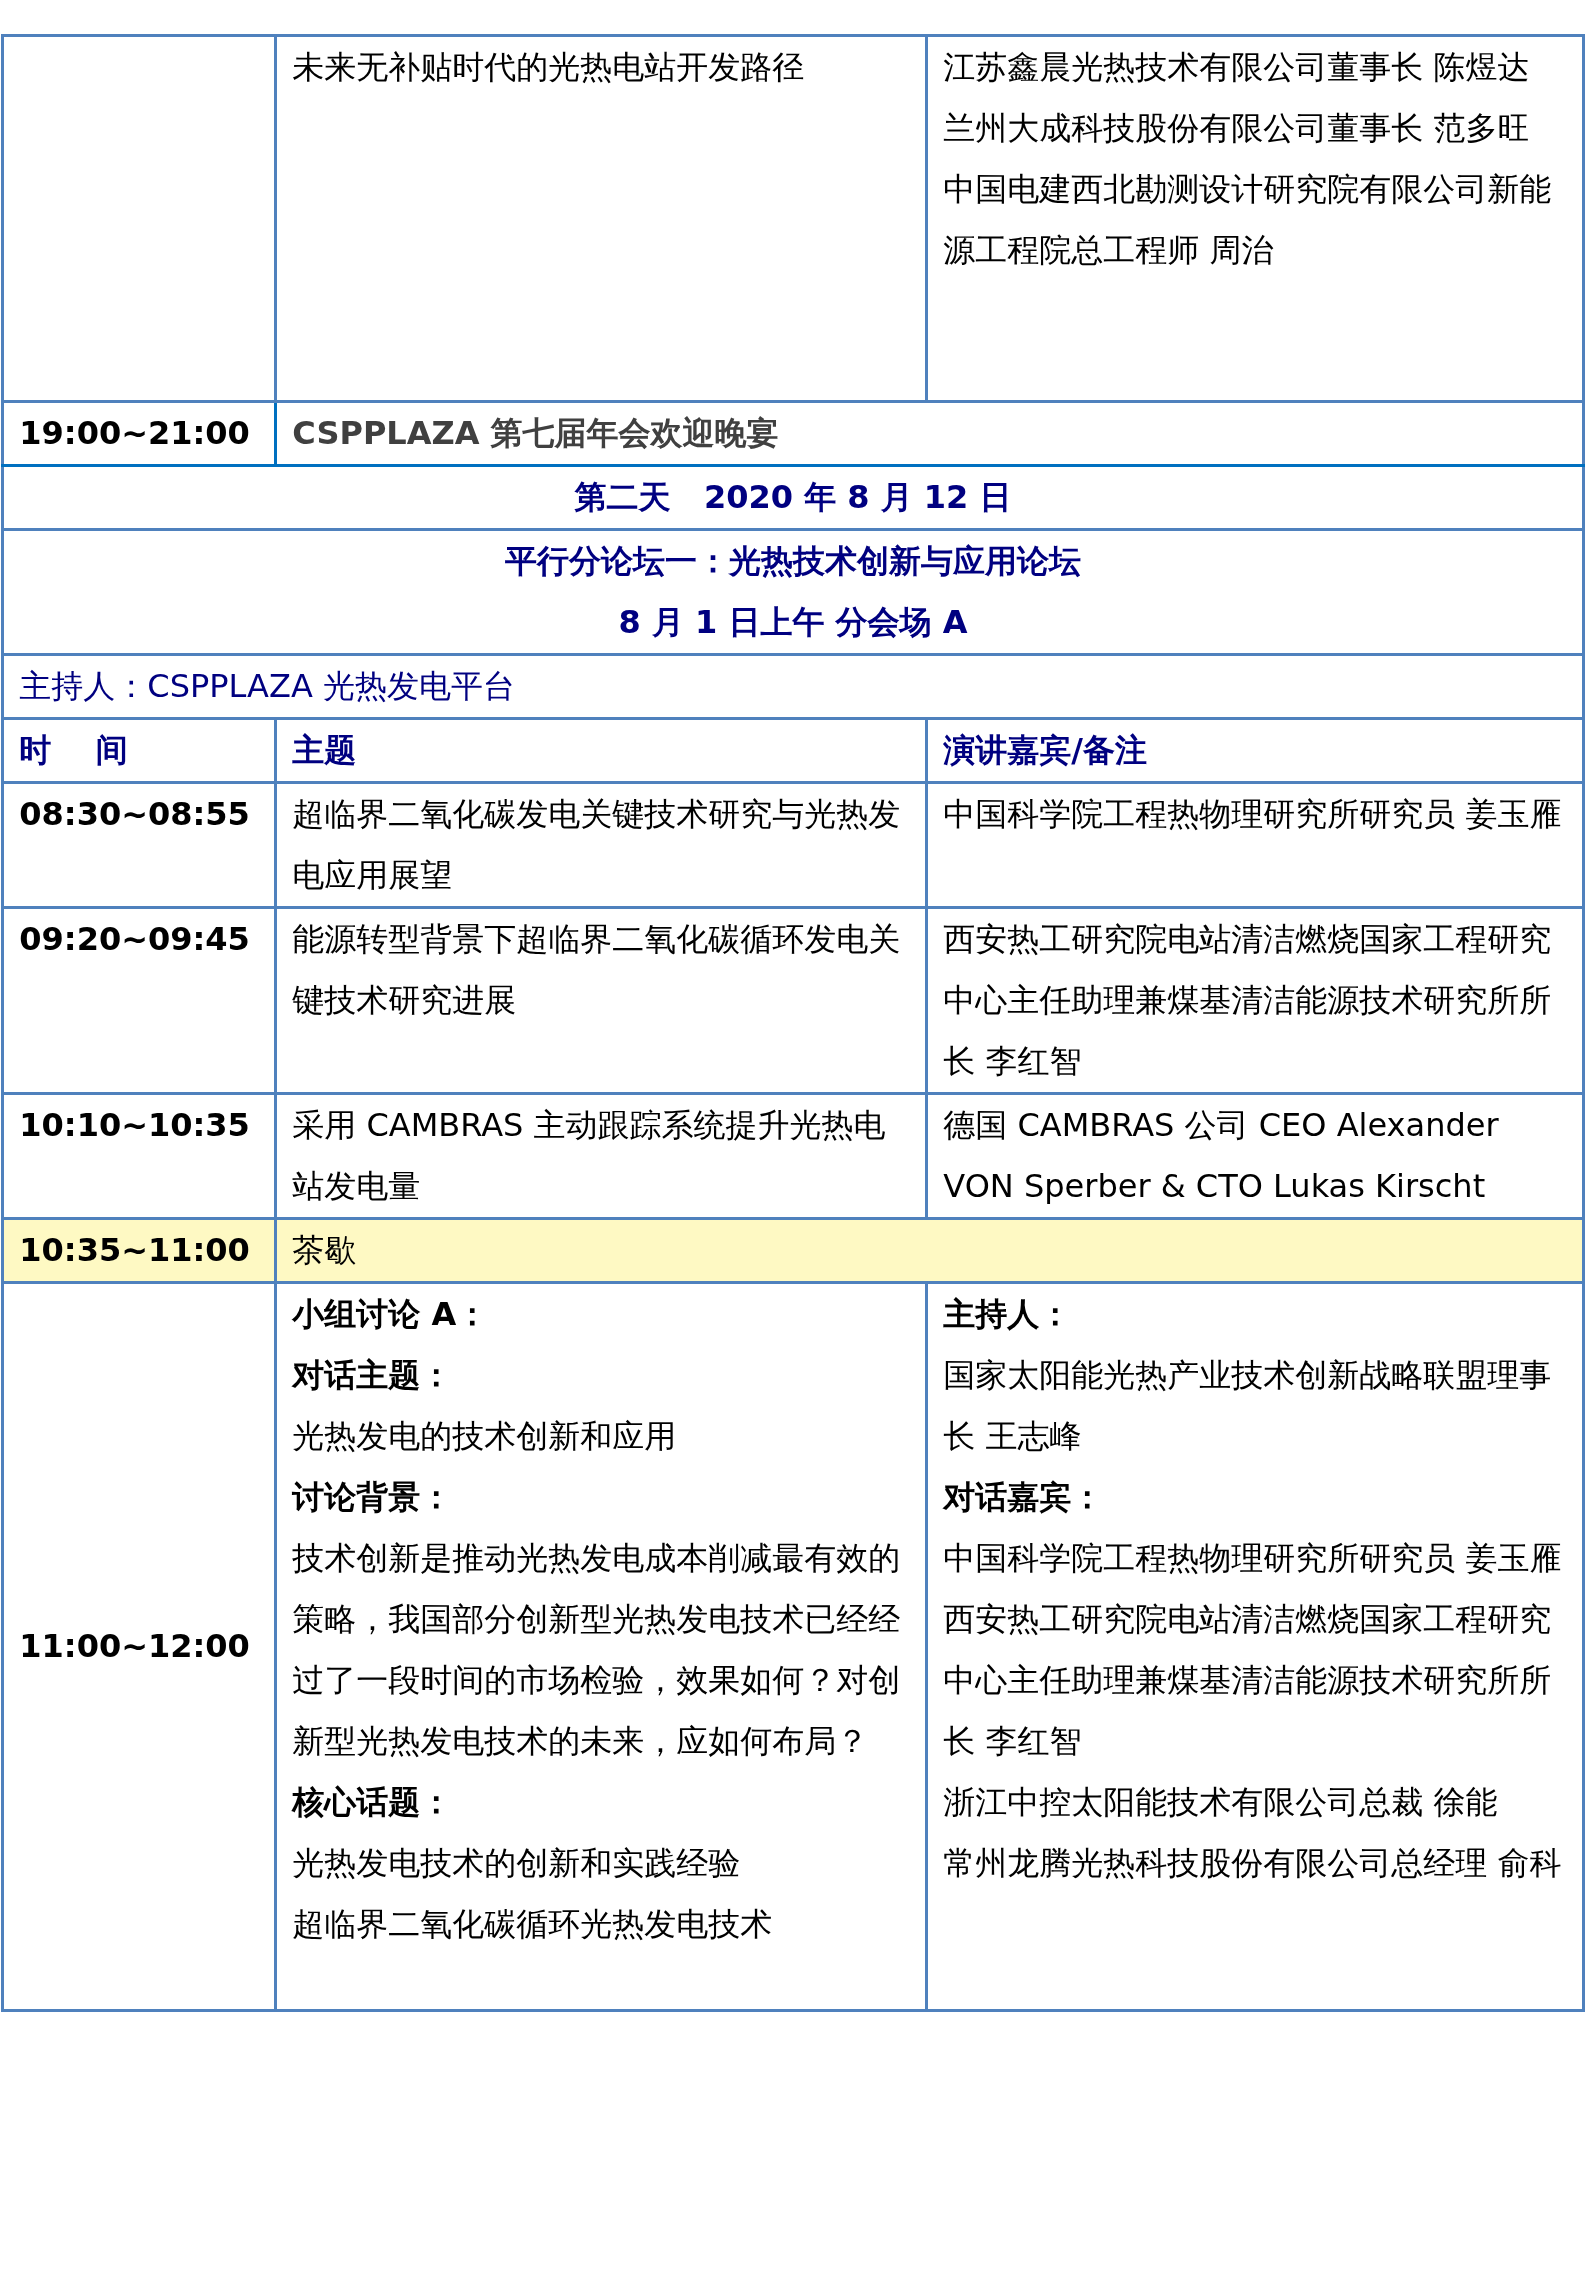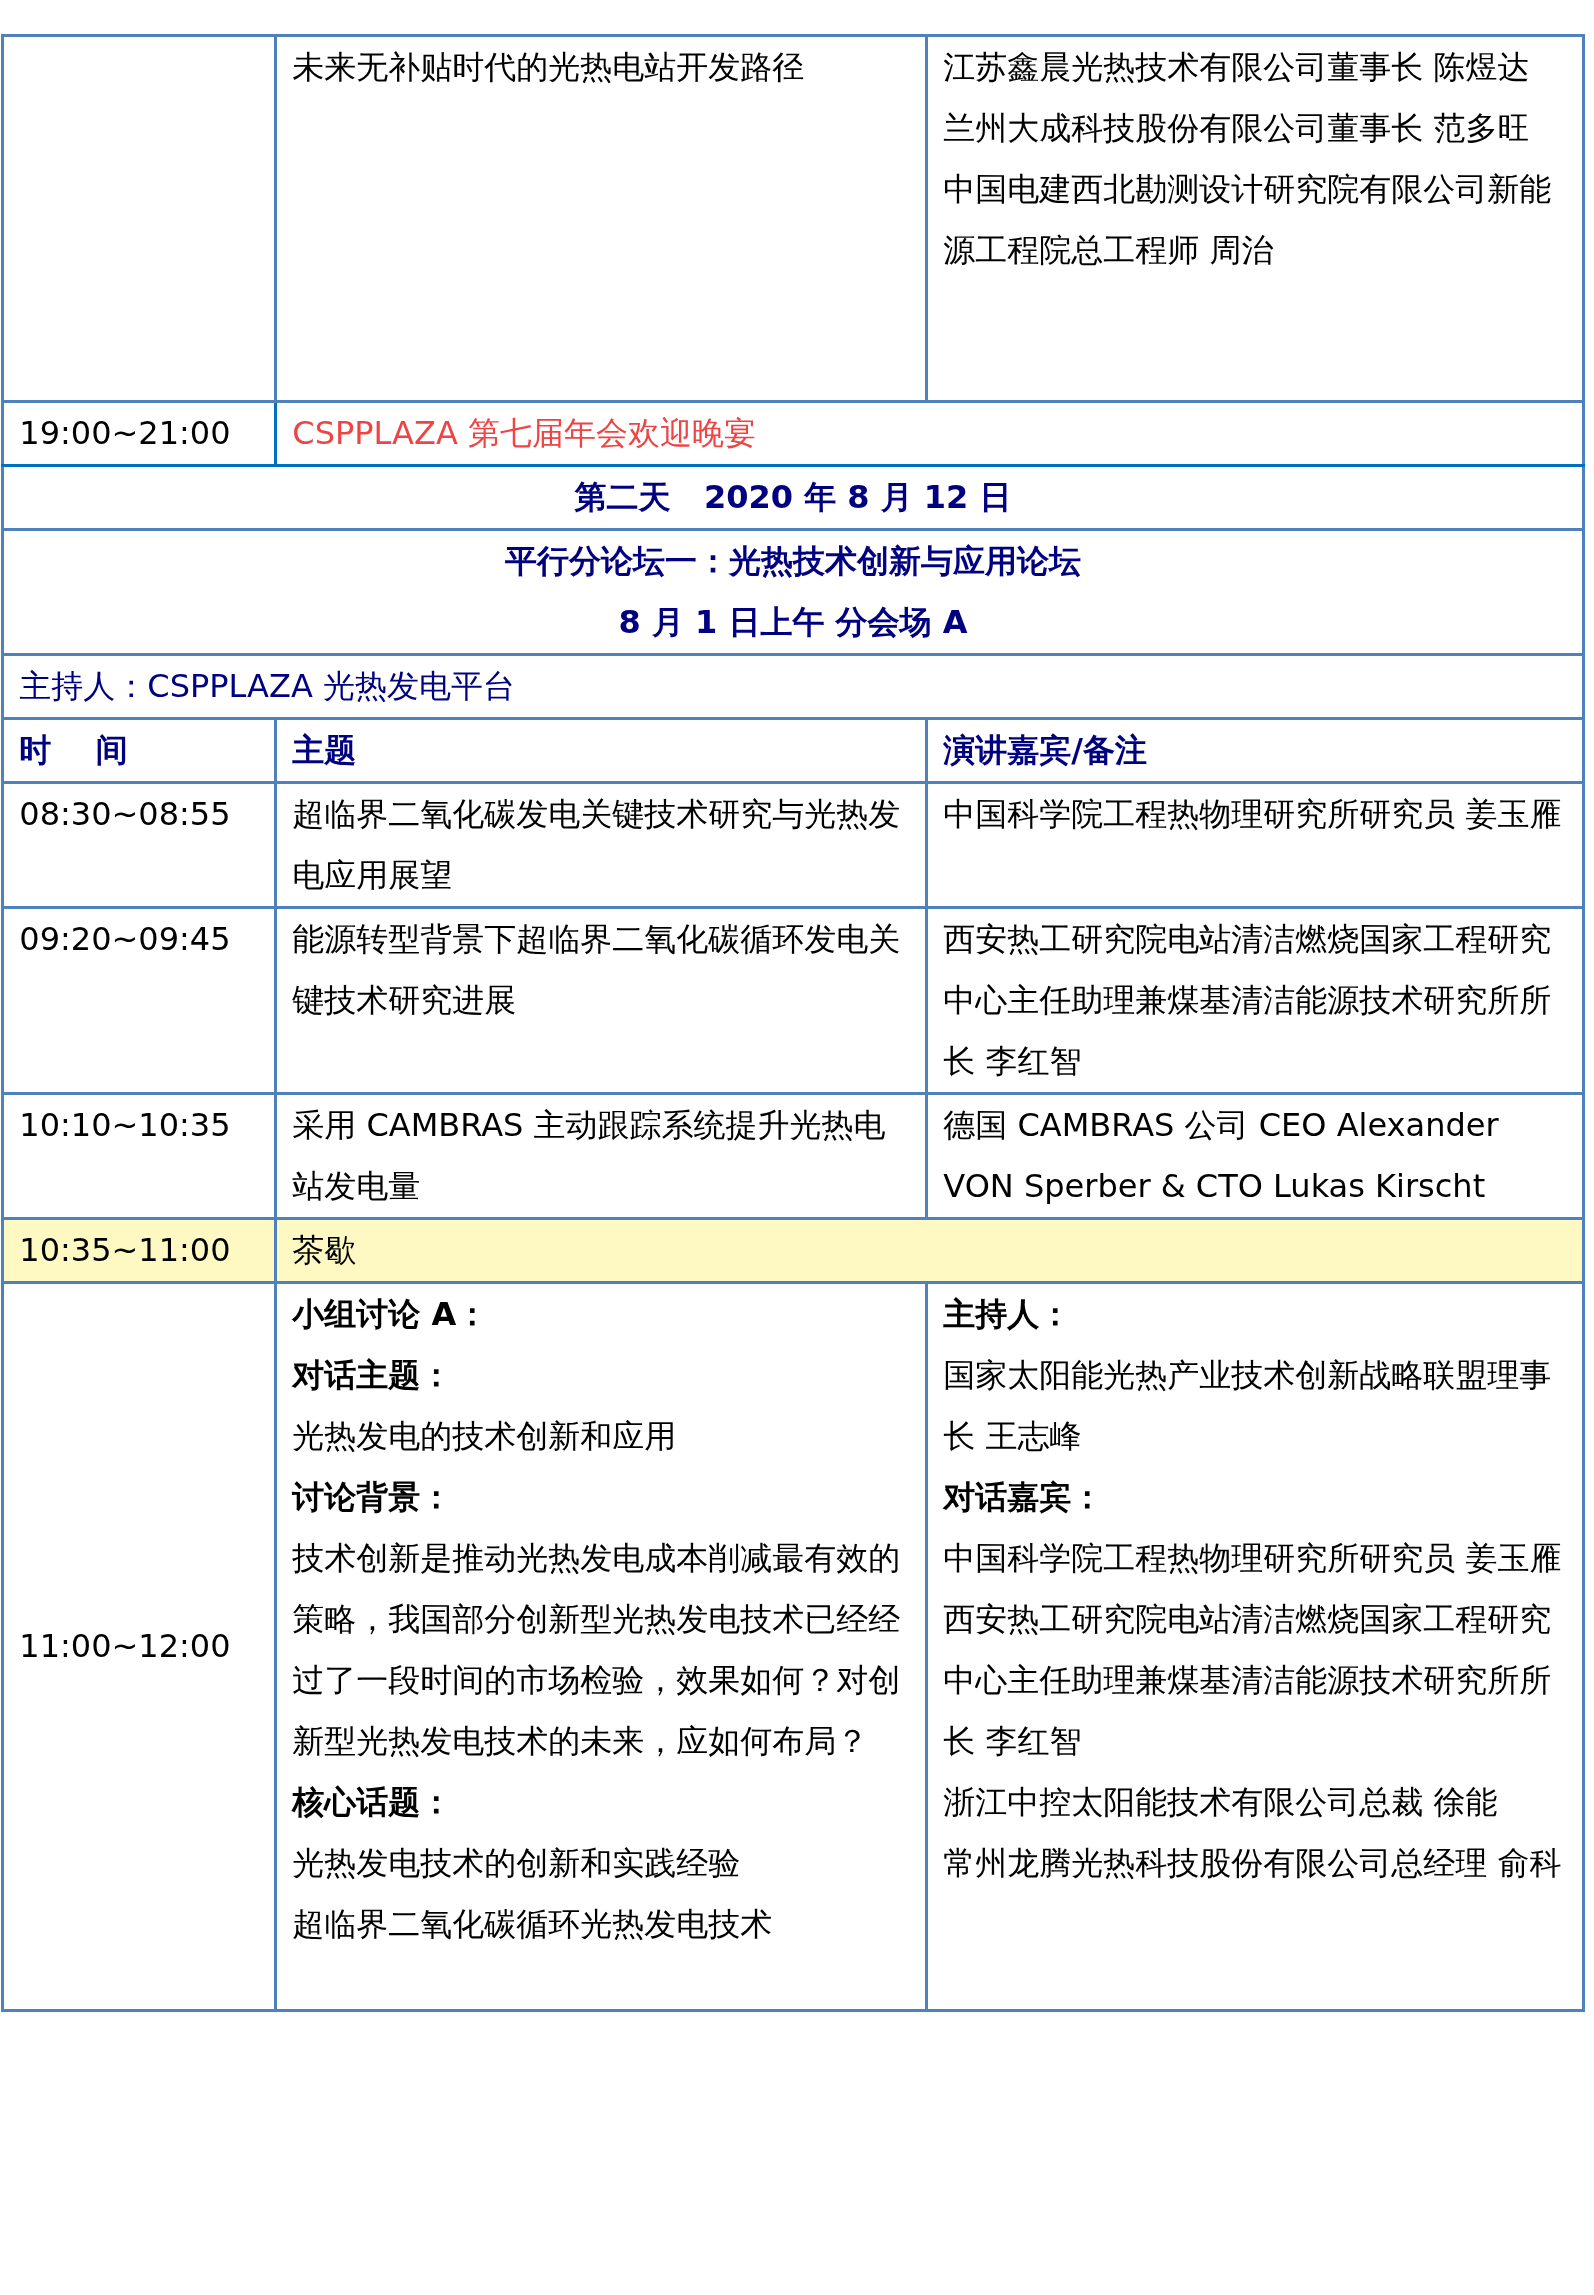--- a/index.html
+++ b/index.html
@@ -16,31 +16,31 @@
   }
   .agenda td {
     border: 3.1px solid #4F81BD;
     vertical-align: top;
     padding: 0 15.3px 0 15.3px;
     font-size: 32px;
     line-height: 61px;
     box-sizing: border-box;
     word-break: break-all;
   }
-  .agenda td.c-time { padding-left: 15.3px; padding-right: 7.6px; }
+  .agenda td.c-time { padding-left: 15.3px; padding-right: 7.6px; font-weight: bold; }
   .agenda td.mid { vertical-align: middle; }
   .agenda tr.strong-line td { border-top-color: #0070C0; border-bottom-color: #0070C0; }
   .agenda tr.strong-line td.c-time { border-right-color: #0070C0; }
   .navy { color: #000080; margin-left: 48px; }
   .bold { font-weight: bold; }
   .center { text-align: center; }
   .shade td { background: #fef9c3; }
   .line { display: block; }
   .lead { font-weight: bold; }
-  .evening-title { font-weight: normal; color: #ef4444; }
+  .evening-title { font-weight: bold; color: #404040; }
 </style>
 </head>
 <body>
 
 <table class="agenda">
   <colgroup>
     <col style="width:273px">
     <col style="width:651px">
     <col style="width:657px">
   </colgroup>

